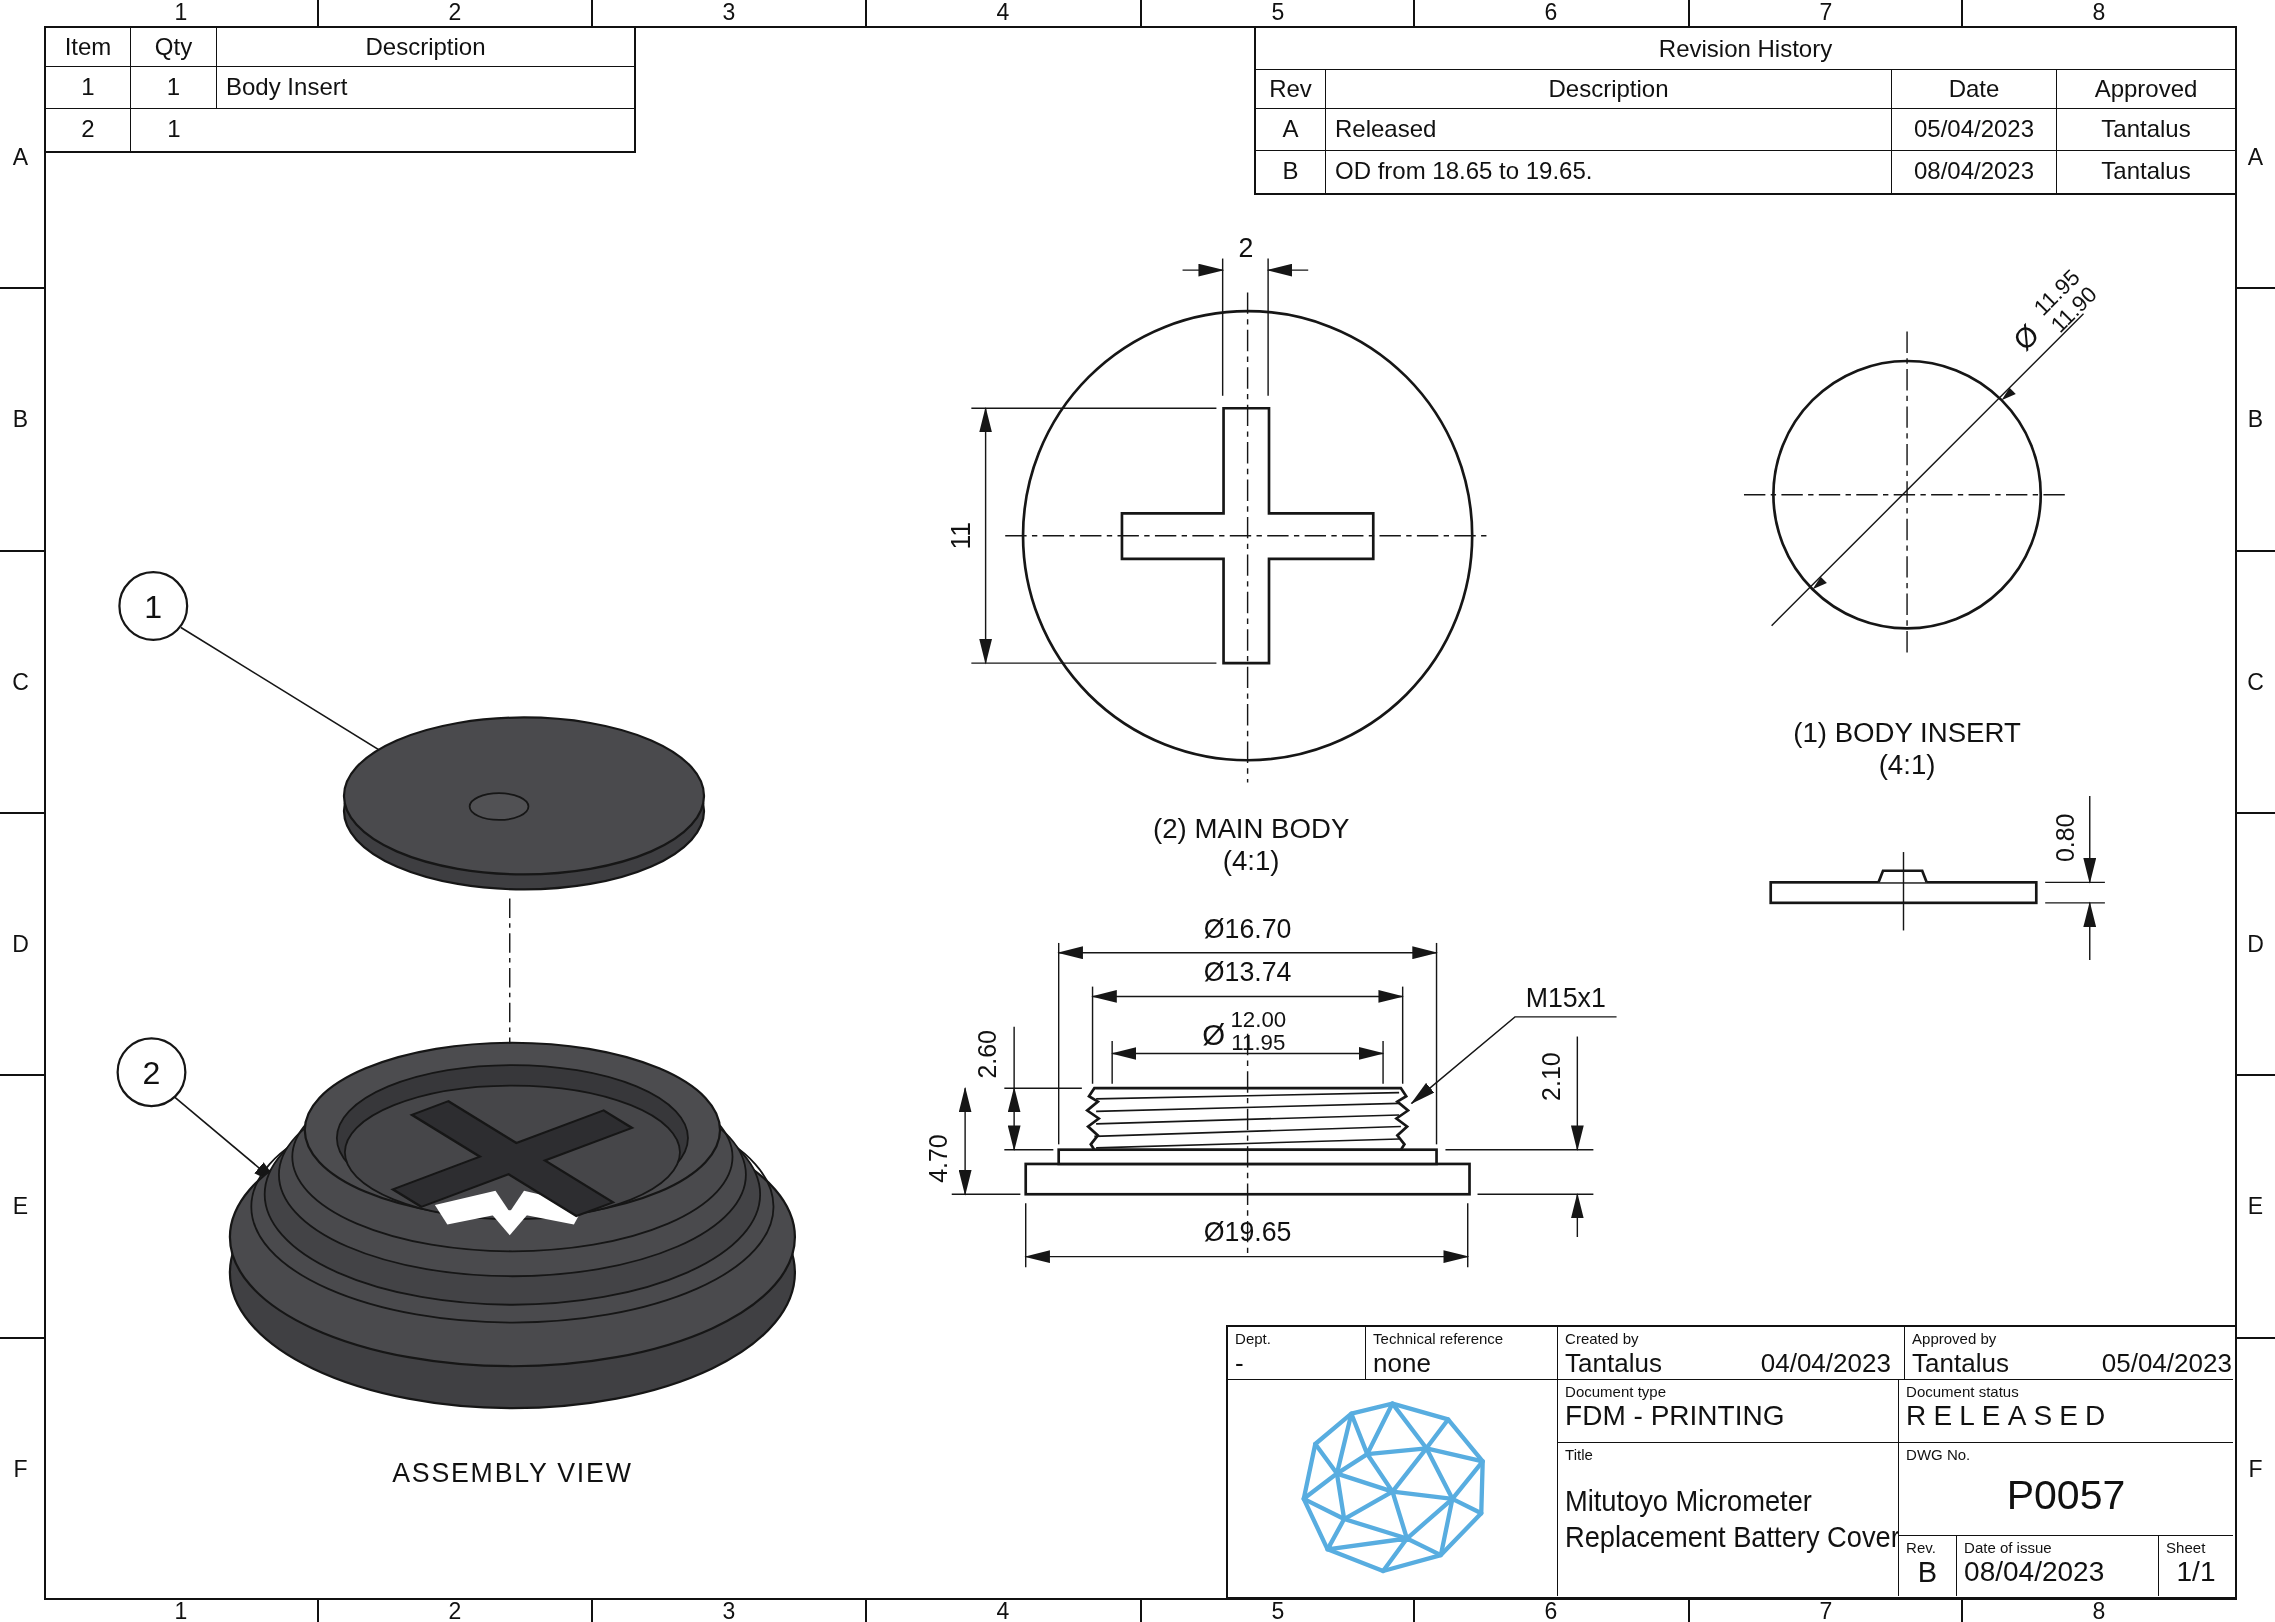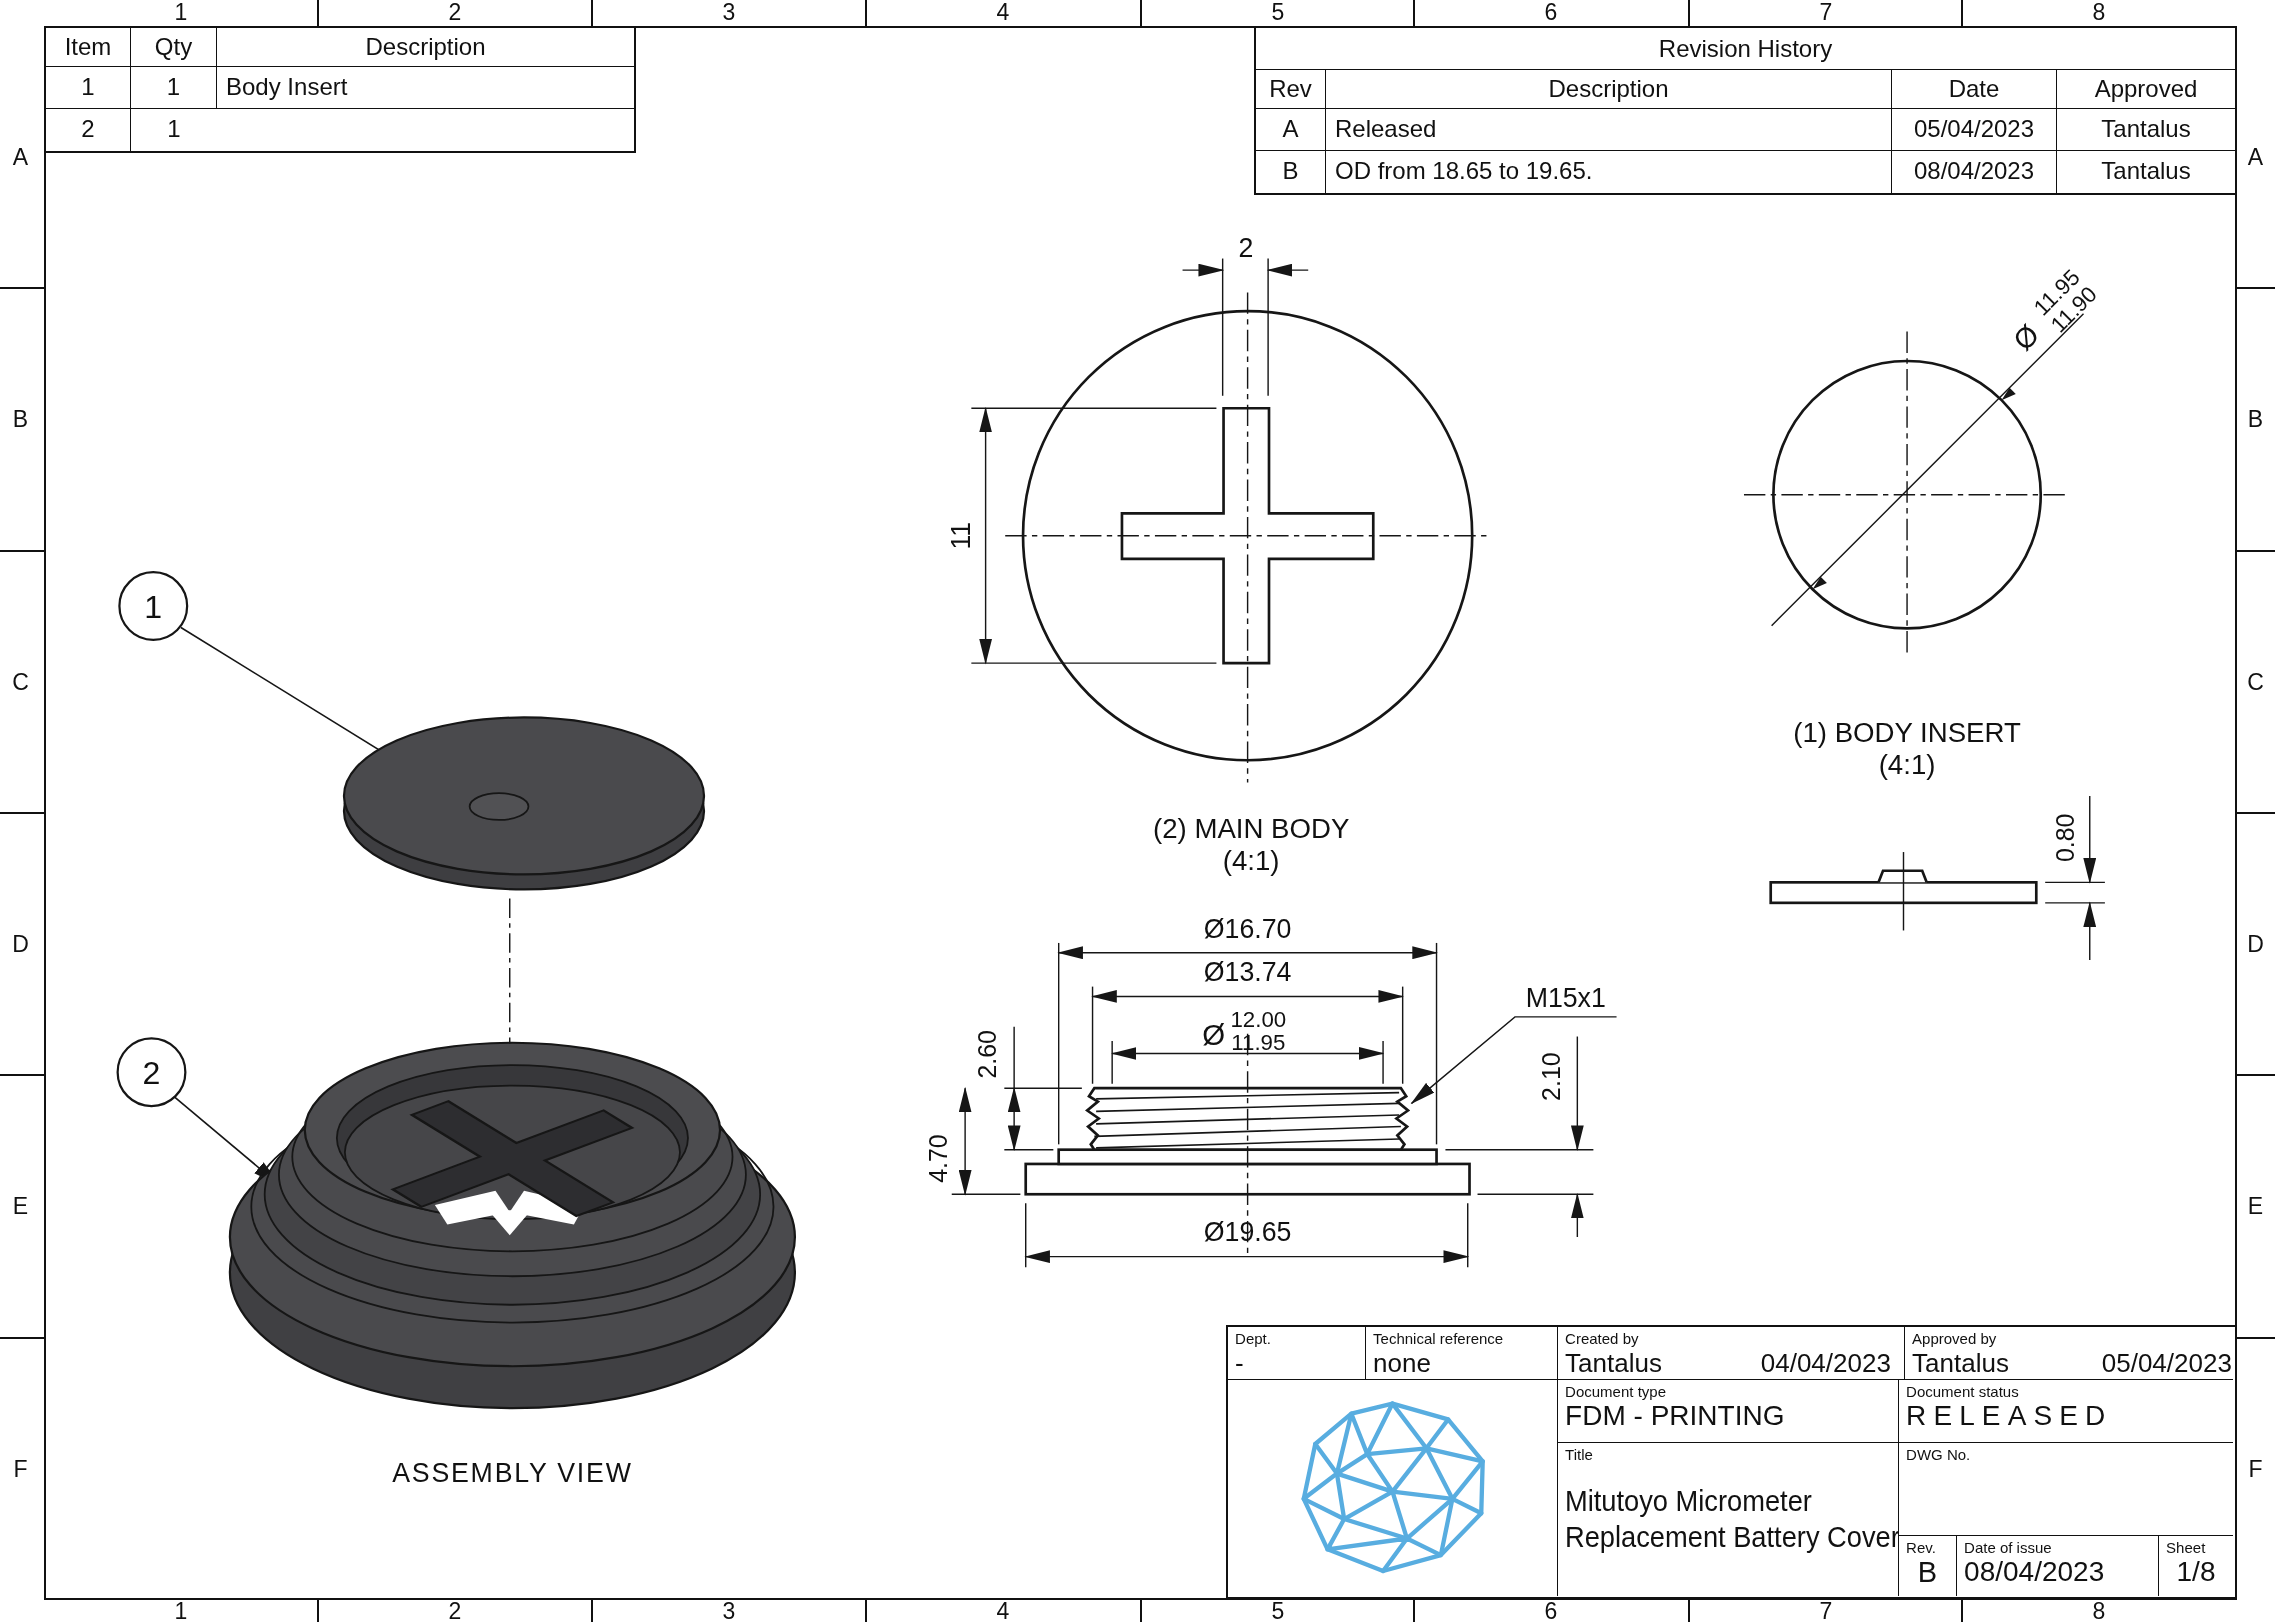--- a/index.html
+++ b/index.html
@@ -364,29 +364,30 @@
         <div class="tb-title-val">Replacement Battery Cover</div>
       </div>
     </div>
 
     <div class="tb-cell bl bt" style="left:670px;top:52px;width:335px;height:63px">
       <div class="tb-label">Document status</div>
       <div class="tb-val tb-status" style="font-size:28px">RELEASED</div>
     </div>
     <div class="tb-cell bl bt" style="left:670px;top:115px;width:335px;height:93px">
       <div class="tb-label">DWG No.</div>
+      <div class="tb-dwg">P0057</div>
     </div>
     <div class="tb-cell bl bt" style="left:670px;top:208px;width:58px;height:61px">
       <div class="tb-label">Rev.</div>
       <div class="tb-val tb-center" style="font-size:29px">B</div>
     </div>
     <div class="tb-cell bl bt" style="left:728px;top:208px;width:202px;height:61px">
       <div class="tb-label">Date of issue</div>
       <div class="tb-val" style="font-size:28px">08/04/2023</div>
     </div>
     <div class="tb-cell bl bt" style="left:930px;top:208px;width:75px;height:61px">
       <div class="tb-label">Sheet</div>
-      <div class="tb-val tb-center" style="font-size:28px">1/8</div>
+      <div class="tb-val tb-center" style="font-size:28px">1/1</div>
     </div>
   </div>
 
 </div>
 
 
 </body></html>

